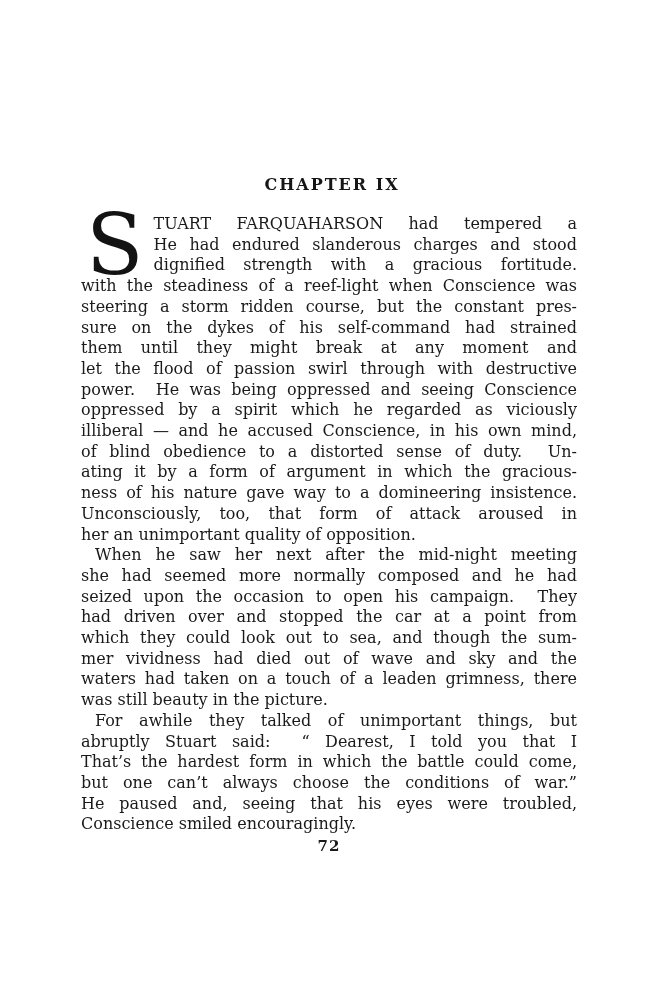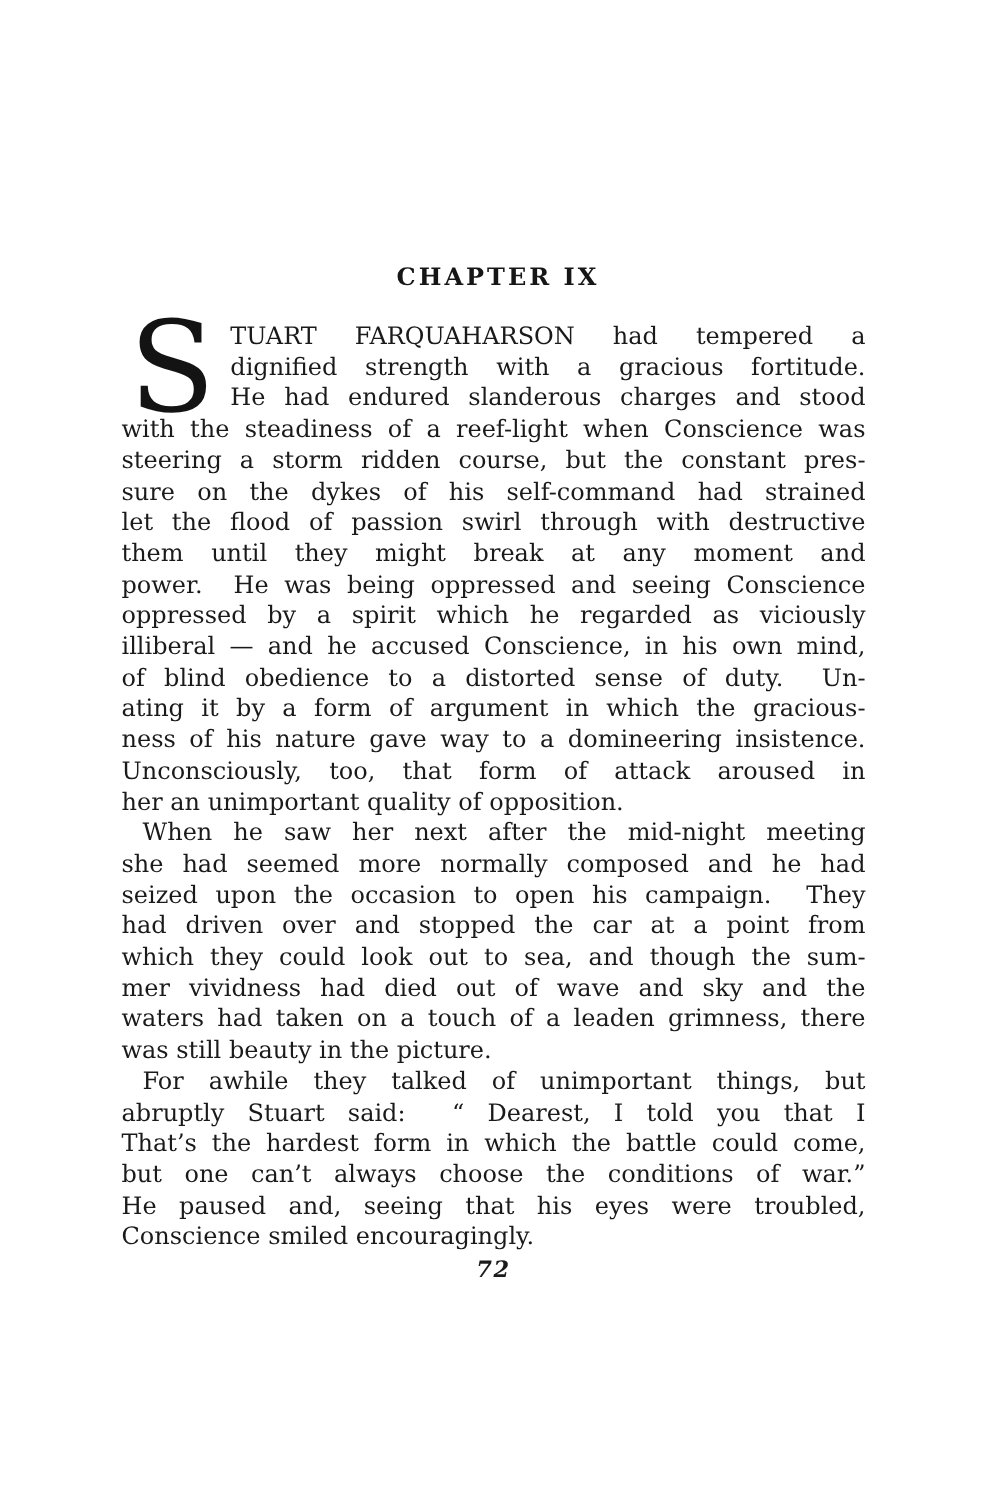--- a/index.html
+++ b/index.html
@@ -60,40 +60,39 @@
   }
   .page-number {
     text-align: center;
     width: 496px;
     margin-left: 81px;
     margin-top: 2px;
     font-size: 15px;
     font-weight: bold;
     letter-spacing: 1px;
     color: #1a1a1a;
-    font-style: italic;
   }
 </style>
 </head>
 <body>
 
 <div class="page">
   <div class="chapter-heading">CHAPTER IX</div>
 
   <div class="text-block">
       <div class="para">
         <span class="dropcap">S</span>
         <div class="line">TUART FARQUAHARSON had tempered a</div>
+        <div class="line">He had endured slanderous charges and stood</div>
         <div class="line">dignified strength with a gracious fortitude.</div>
-        <div class="line">He had endured slanderous charges and stood</div>
         <div class="line">with the steadiness of a reef-light when Conscience was</div>
         <div class="line">steering a storm ridden course, but the constant pres-</div>
         <div class="line">sure on the dykes of his self-command had strained</div>
+        <div class="line">them until they might break at any moment and</div>
         <div class="line">let the flood of passion swirl through with destructive</div>
-        <div class="line">them until they might break at any moment and</div>
         <div class="line">power.&nbsp; He was being oppressed and seeing Conscience</div>
         <div class="line">oppressed by a spirit which he regarded as viciously</div>
         <div class="line">illiberal — and he accused Conscience, in his own mind,</div>
         <div class="line">of blind obedience to a distorted sense of duty.&nbsp; Un-</div>
         <div class="line">ating it by a form of argument in which the gracious-</div>
         <div class="line">ness of his nature gave way to a domineering insistence.</div>
         <div class="line">Unconsciously, too, that form of attack aroused in</div>
         <div class="line last">her an unimportant quality of opposition.</div>
       </div>
       <div class="para">

